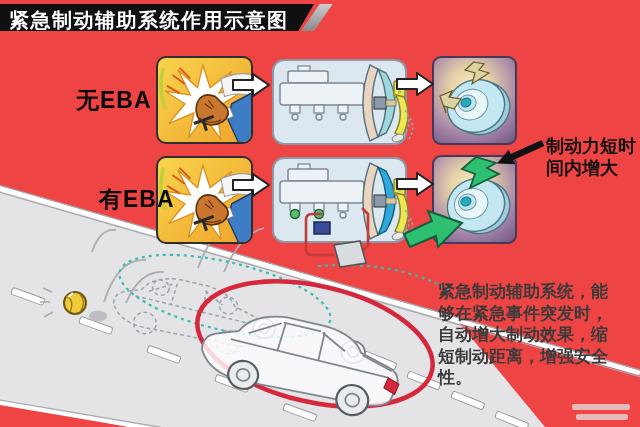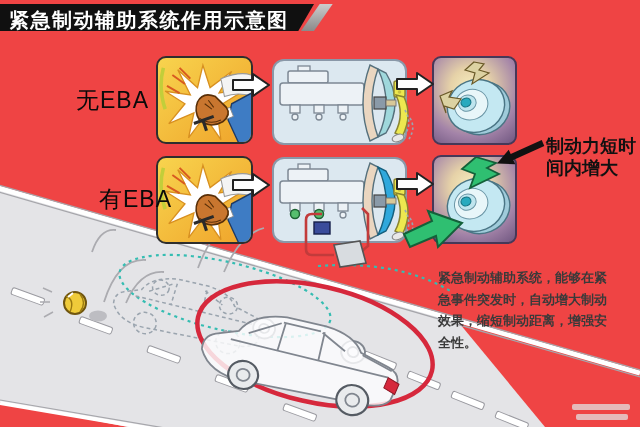--- a/index.html
+++ b/index.html
@@ -33,33 +33,33 @@
   .banner-slant{
     position:absolute; left:301px; top:4px; width:36px; height:27px;
     background:linear-gradient(180deg,#cccccc,#8a8a8a);
     clip-path:polygon(52% 0,88% 0,36% 100%,0 100%); z-index:4;
   }
   .title-text{
     position:absolute; left:9px; top:7px; z-index:5; color:#ffffff;
     font-size:20px; font-weight:bold; letter-spacing:1.5px; white-space:nowrap;
   }
   .row-label{
-    position:absolute; z-index:4; color:#0a0a0a; font-size:23px; font-weight:normal;
+    position:absolute; z-index:4; color:#0a0a0a; font-size:23px; font-weight:bold;
     letter-spacing:1px; white-space:nowrap;
   }
   .row-label.no-eba{left:76px; top:85px;}
   .row-label.with-eba{left:79px; top:184px;margin-left:20px;}
   .annotation-text{
     position:absolute; left:546px; top:135px; width:96px; z-index:4;
     color:#111111; font-size:18px; font-weight:bold; line-height:22px;
     word-break:break-all;
   }
   .description-text{
-    position:absolute; left:438px; top:267px; width:179px; z-index:4;
-    color:#3a3a3a; font-size:13px; font-weight:bold; line-height:21.5px;
+    position:absolute; left:438px; top:281px; width:179px; z-index:4;
+    color:#3a3a3a; font-size:17px; font-weight:bold; line-height:21.5px;
     word-break:break-all;
   }
   .watermark{position:absolute; left:572px; top:404px; z-index:4; opacity:.75;}
   .wm-line{background:#e2e2e2; height:6px; border-radius:2px; filter:blur(.5px); margin-bottom:4px;}
   .wm-line.l1{width:58px;}
   .wm-line.l2{width:52px; margin-left:4px;}
 </style>
 </head>
 <body>
 

